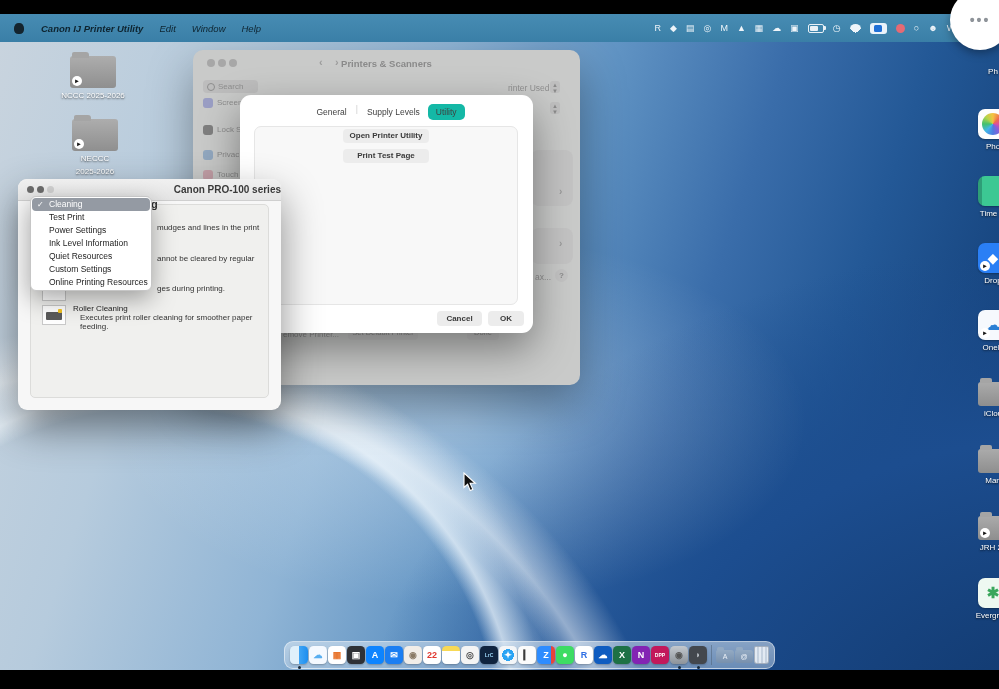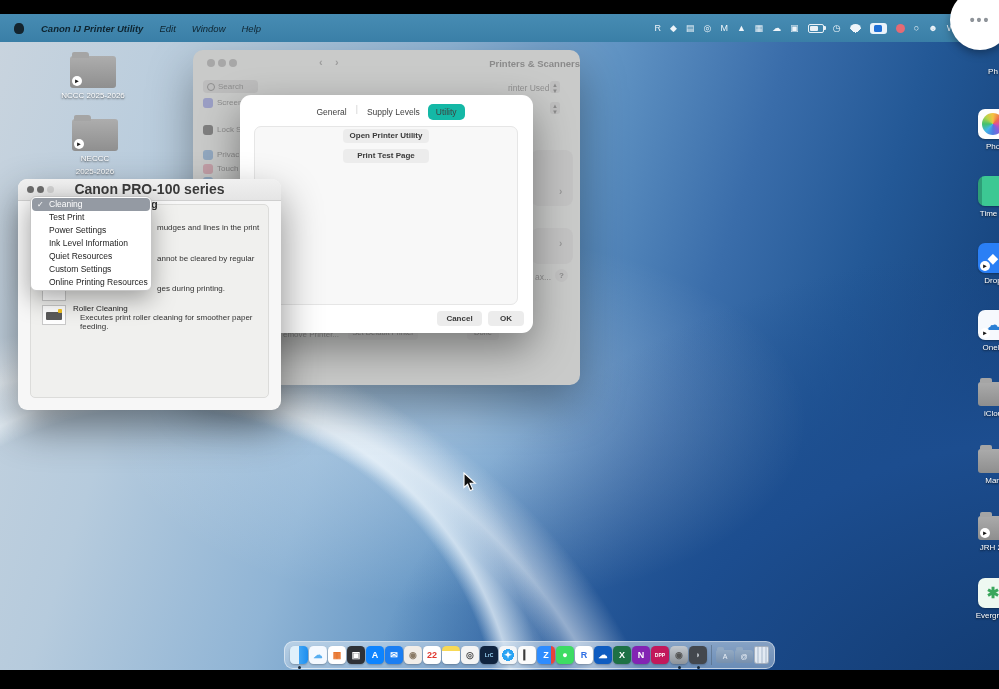--- a/index.html
+++ b/index.html
@@ -54,28 +54,28 @@
   .ric.folder{background:linear-gradient(180deg,#ababab,#8e8e8e);border-radius:3px;height:24px;margin-top:5px;}
   .ric.folder::before{content:"";position:absolute;top:-4px;left:2px;width:12px;height:5px;background:#a5a5a5;border-radius:2px 2px 0 0;}
   .ric.evergreen{background:#eef8f1;color:#3aa65c;font-size:15px;font-weight:bold;text-align:center;line-height:30px;box-shadow:0 1px 2px rgba(0,0,0,.3);}
   .rlbl{margin-top:3px;font-size:8px;color:#fff;text-shadow:0 1px 2px rgba(0,0,0,.75);text-align:center;line-height:9px;max-width:58px;}
 
   
   .swin{position:absolute;left:193px;top:36px;width:387px;height:335px;background:#c9cac9;border-radius:10px;
     box-shadow:0 20px 45px rgba(0,0,0,.35);z-index:10;}
   .tl{position:absolute;top:9px;width:8px;height:8px;border-radius:50%;background:#a7a7a7;}
   .snav{position:absolute;top:6px;font-size:11px;font-weight:bold;color:#9c9c9c;}
-  .swin-title{position:absolute;top:8px;left:0;right:0;text-align:right;font-size:9.5px;font-weight:bold;color:#8a8a8a;}
+  .swin-title{position:absolute;top:8px;left:0;right:0;text-align:center;font-size:9.5px;font-weight:bold;color:#8a8a8a;}
   .search-pill{position:absolute;left:10px;top:30px;width:55px;height:13px;background:#bdbdbd;border-radius:4px;
     font-size:8px;line-height:13px;color:#8e8e8e;padding-left:15px;box-sizing:border-box;}
   .search-pill i{position:absolute;left:4px;top:3px;width:6px;height:6px;border:1px solid #8e8e8e;border-radius:50%;}
   .side-rows{position:absolute;left:10px;top:46px;width:64px;}
   .srow{display:flex;align-items:center;gap:4px;height:13px;font-size:8px;color:#8c8c8c;white-space:nowrap;}
   .srow:nth-child(2){margin-top:14px;}.srow:nth-child(3){margin-top:12px;}
-  .srow:nth-child(4){margin-top:1px;}.srow:nth-child(5){margin-top:0;}
+  .srow:nth-child(4){margin-top:7px;}.srow:nth-child(5){margin-top:0;}
   .srow .ic{width:10px;height:10px;border-radius:3px;flex:none;}
   .sfrag{position:absolute;font-size:8.5px;color:#8f8f8f;white-space:nowrap;}
   .stepper{position:absolute;width:10px;height:12px;background:#bfbfbf;border-radius:3px;color:#8a8a8a;
     font-size:6px;line-height:6px;text-align:center;padding-top:1px;box-sizing:border-box;}
   .grow{position:absolute;left:338px;width:42px;background:#c3c3c3;border-radius:8px;}
   .chev{position:absolute;font-size:10px;color:#9a9a9a;font-weight:bold;}
   .help-circle{position:absolute;left:362px;top:219px;width:13px;height:13px;border-radius:50%;background:#c3c3c3;
     text-align:center;font-size:8px;line-height:13px;color:#8b8b8b;font-weight:bold;}
   .pill-btn{position:absolute;background:#c4c4c4;border-radius:4px;font-size:7.5px;color:#8b8b8b;text-align:center;white-space:nowrap;}
 
@@ -88,21 +88,21 @@
   .tab-div{color:#cfcfcf;margin:0 1px;}
   .content-box{position:absolute;left:14px;top:31px;width:264px;height:179px;background:#f8f8f8;
     border:1px solid #e6e6e6;border-radius:7px;box-sizing:border-box;}
   .dlg-btn{position:absolute;background:#ececec;border-radius:4px;font-size:8px;font-weight:bold;color:#3a3a3a;
     text-align:center;white-space:nowrap;}
 
   
   .cwin{position:absolute;left:18px;top:165px;width:263px;height:231px;background:#f7f7f7;border-radius:9px;
     box-shadow:0 18px 40px rgba(0,0,0,.45);z-index:30;}
   .cwin-tb{height:21px;background:linear-gradient(#f0f0f0,#e5e5e5);border-bottom:1px solid #cfcfcf;border-radius:9px 9px 0 0;position:relative;}
-  .cwin-title{text-align:center;font-size:14px;font-weight:bold;color:#3a3a3a;line-height:21px;}
+  .cwin-title{text-align:right;font-size:10px;font-weight:bold;color:#3a3a3a;line-height:21px;}
   .ctl{position:absolute;top:7px;width:7px;height:7px;border-radius:50%;}
   .cbox{position:absolute;left:12px;top:25px;width:239px;height:194px;background:#f0f0ee;border:1px solid #dcdcda;border-radius:5px;box-sizing:border-box;}
   .hdr-frag{position:absolute;left:133px;top:19px;font-size:11px;font-weight:bold;color:#2f2f2f;}
   .cfrag{position:absolute;left:139px;font-size:8px;color:#333;white-space:nowrap;}
   .cfrag.f0{top:44px;}.cfrag.f1{top:75px;}.cfrag.f2{top:105px;}
   .pico{position:absolute;left:24px;top:104px;width:24px;height:18px;background:#fff;border:1px solid #c9c9c9;box-sizing:border-box;}
   .roller-ic{position:absolute;left:24px;top:126px;width:24px;height:20px;background:#fff;border:1px solid #c9c9c9;box-sizing:border-box;}
   .roller-ic i{position:absolute;left:3px;top:6px;right:3px;height:8px;background:#5a5a5a;border-radius:1px;}
   .roller-ic b{position:absolute;right:3px;top:3px;width:4px;height:4px;background:#f3c21e;border-radius:1px;}
   .roller-title{position:absolute;left:55px;top:125px;font-size:8px;color:#222;}

